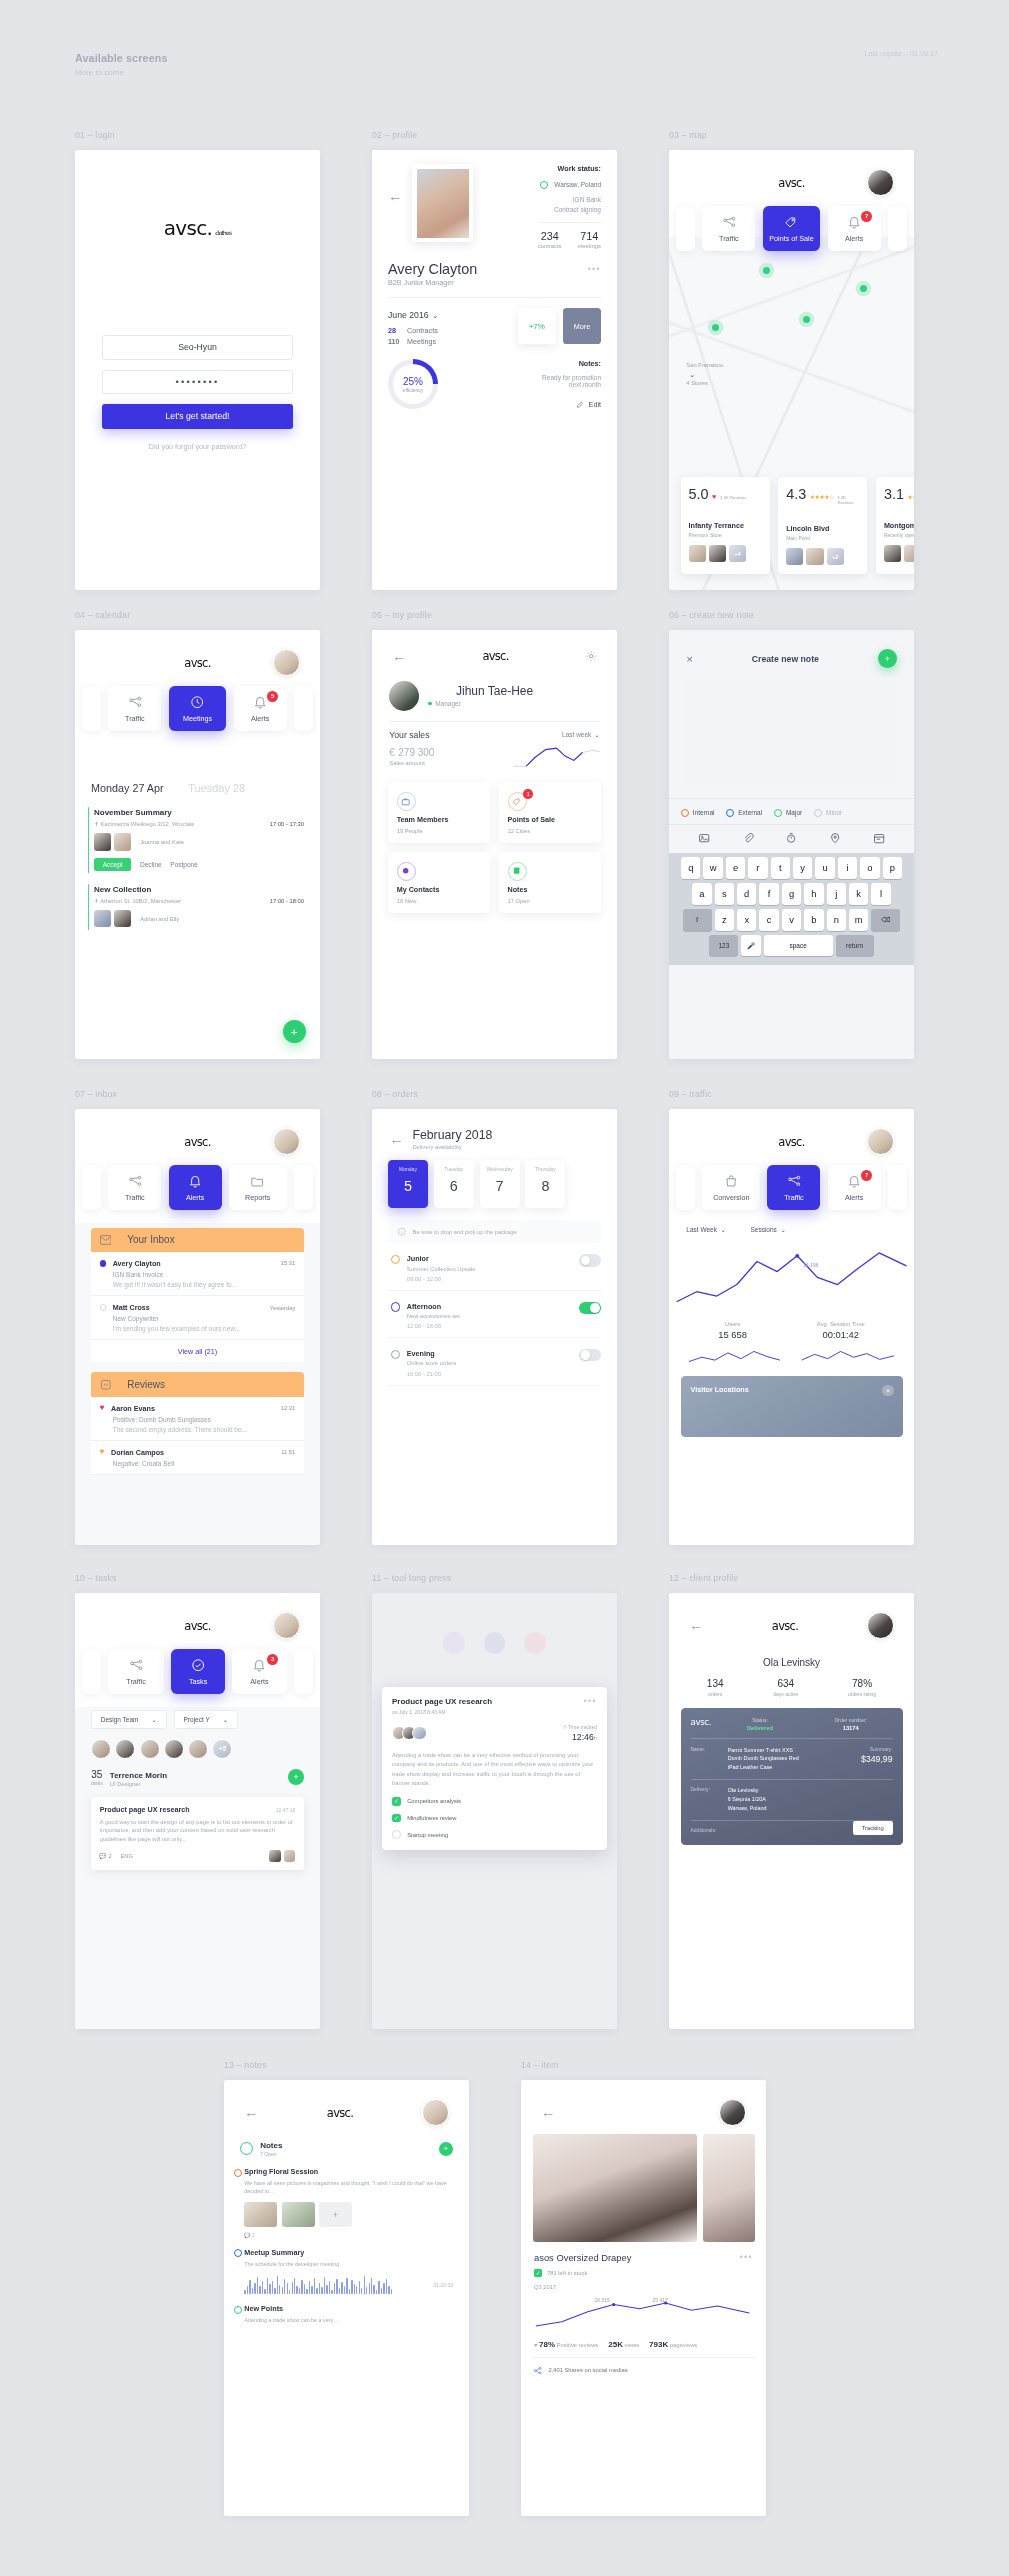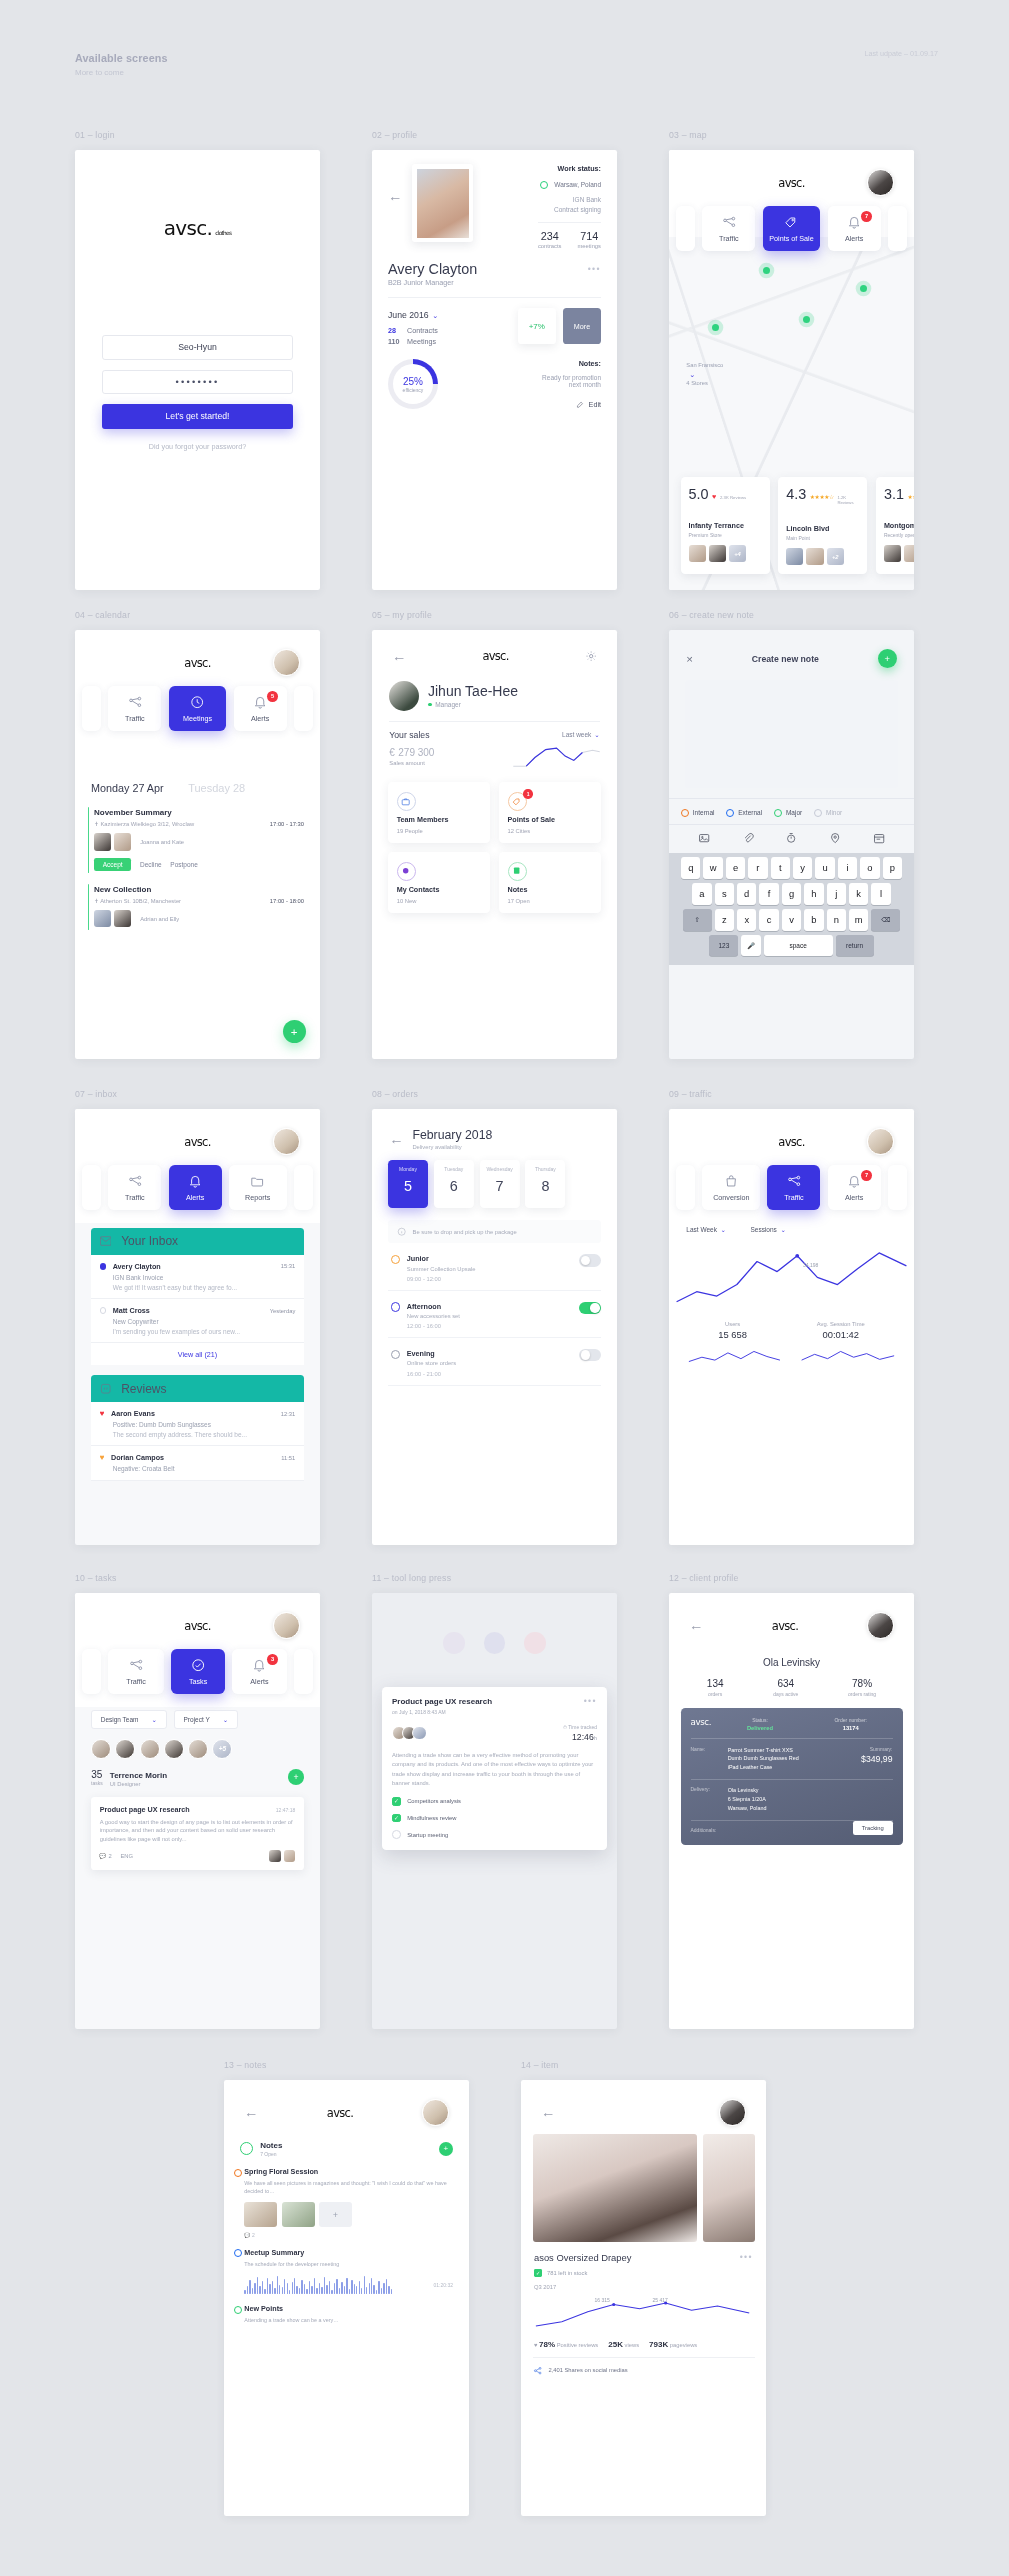--- a/index.html
+++ b/index.html
@@ -150,21 +150,21 @@
   .evt .ppl .names { font-size:5.8px; color:#9ba0b2; margin-left:5.8px;}
   .act-row { display:flex; align-items:center; gap:8.7px; margin-top:7.2px; font-size:6.5px; color:#7e8398;}
   .act-accept { background:#38d176; color:#fff; padding:2.9px 8.7px; border-radius:2.2px; font-size:6.5px; }
   .fab { position:absolute; right:14.4px; bottom:16px; width:23px; height:23px; border-radius:50%;
     background:#2ecf73; color:#fff; display:flex; align-items:center; justify-content:center; font-size:11.5px;
     box-shadow:0 4.3px 11.5px rgba(46,207,115,.4); }
 
   
   .mp-user { display:flex; align-items:center; gap:8.7px; padding: 10px 17.3px 0; }
   .mp-user .av { width:30px; height:30px; border-radius:50%; background:linear-gradient(140deg,#e6e3df,#3c4a3f 75%); }
-  .mp-user h3 { font-size:14px; font-weight:400; color:#363a4e; }
+  .mp-user h3 { font-size:12px; font-weight:400; color:#363a4e;margin-left:28px; }
   .mp-user .role { font-size:6.5px; color:#9ba0b2; margin-top:2.2px; display:flex; align-items:center; gap:3.6px;}
   .mp-user .role i { width:3.6px; height:3.6px; border-radius:50%; background:#2ecf73; display:block;}
   .mp-div { margin: 10px 17.3px 0; border-top:0.7px solid #eef0f4; }
   .mp-sales { display:flex; align-items:center; padding: 8.7px 17.3px 0; }
   .mp-sales .t { font-size:8.7px; color:#41455a; }
   .mp-sales .sel { margin-left:auto; font-size:6.5px; color:#7e8398; }
   .mp-sales .sel .chev { color:#3b34e0; margin-left:2.9px; }
   .mp-amt { padding: 4.3px 17.3px 0; display:flex; align-items:flex-start; }
   .mp-amt b { font-size:12.3px; font-weight:400; color:#2d3142; }
   .mp-amt b span { color:#aeb2c0; font-size:10px; }
@@ -192,22 +192,22 @@
   .toolrow { display:flex; gap:0; justify-content:space-around; padding: 7.2px 13px 8.7px; border-top:0.7px solid #e4e7ee;}
   .kb { background:#d2d6dd; padding: 4.3px 2.9px 4.3px; }
   .kb-row { display:flex; justify-content:center; gap:2.9px; margin-bottom:4.3px; }
   .key { background:#fff; border-radius:2.9px; box-shadow:0 0.7px 0 rgba(100,106,120,.45);
     width:19.5px; height:21.6px; display:flex; align-items:center; justify-content:center; font-size:9.4px; color:#1b1c22; }
   .key.wide { width:29px; background:#aeb3be; color:#2d3142; font-size:7.2px;}
   .key.space { width:69px; }
   .key.sm { font-size:6.5px; }
 
   
-  .sec-head { margin: 4.3px 16px 0; background:#14b8a6; border-radius:3.6px 3.6px 0 0; padding: 6.5px 8.7px; display:flex; align-items:center; gap:10px;
-    font-size:12px; color:#4d5266; }
+  .sec-head { margin: 4.3px 16px 0; background:#fdba74; border-radius:3.6px 3.6px 0 0; padding: 6.5px 8.7px; display:flex; align-items:center; gap:16px;
+    font-size:10px; color:#4d5266; }
   .mail { margin: 0 16px; background:#fff; padding: 7.2px 8.7px; border-bottom:0.7px solid #eef0f4; }
   .mail .r1 { display:flex; align-items:center; gap:6.5px; }
   .mail .dot { width:6.5px; height:6.5px; border-radius:50%; background:#3b34e0; }
   .mail .dot.empty { background:#fff; border:1.1px solid #d6d9e2; }
   .mail .dot.heart { background:transparent; color:#f2333f; font-size:8px; width:auto; height:auto; line-height:1;}
   .mail .nm { font-size:7.2px; font-weight:700; color:#2d3142; }
   .mail .tm { margin-left:auto; font-size:5.8px; color:#8d92a4; }
   .mail .sj { font-size:6.5px; color:#9aa0b0; margin-top:2.9px; padding-left:13px;}
   .mail .pv { font-size:6.5px; color:#b4b9c6; margin-top:2.9px; padding-left:13px;}
   .viewall { margin: 0 16px 10px; background:#fff; text-align:center; padding:6.5px 0; font-size:7.2px; color:#3b34e0; font-weight:500;}
@@ -984,20 +984,24 @@
       <div>
         <div class="lbl">Avg. Session Time</div>
         <div class="val">00:01:42</div>
       </div>
     </div>
     <div class="spark">
       <svg width="211" height="19" viewBox="0 0 292 26">
         <path d="M4 20 L22 14 L40 18 L58 8 L76 16 L94 6 L112 13 L130 18" fill="none" stroke="#3b34e0" stroke-width="1.3"></path>
         <path d="M160 18 L178 10 L196 16 L214 6 L232 14 L250 9 L268 17 L288 12" fill="none" stroke="#3b34e0" stroke-width="1.3"></path>
       </svg>
+    </div>
+    <div class="visit-card">
+      <h4>Visitor Locations</h4>
+      <span class="cls">×</span>
     </div>
   </div>
 </div>
 
 <div class="cell" style="left:75px; top:1573px;">
   <div class="cell-label">10 – tasks</div>
   <div class="phone h605" style="background:#f7f8fa;">
     <div class="topbar" style="background:#fff;">
       <span style="width:27.4px;"></span>
       <span class="logo" style="font-size:11.5px;">avsc.</span>

